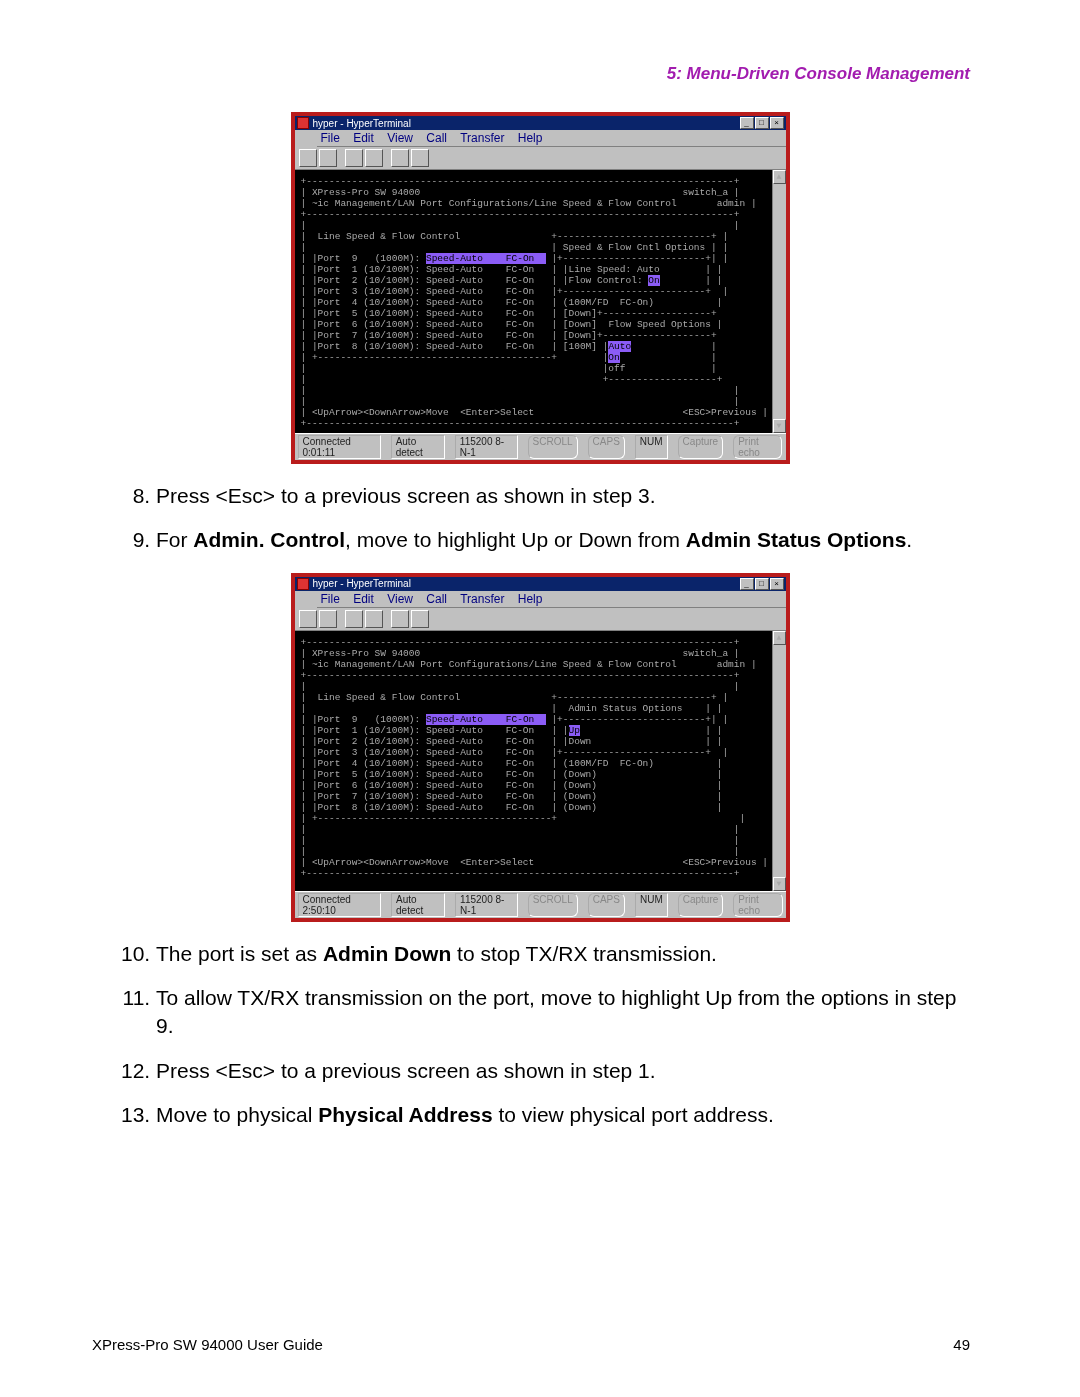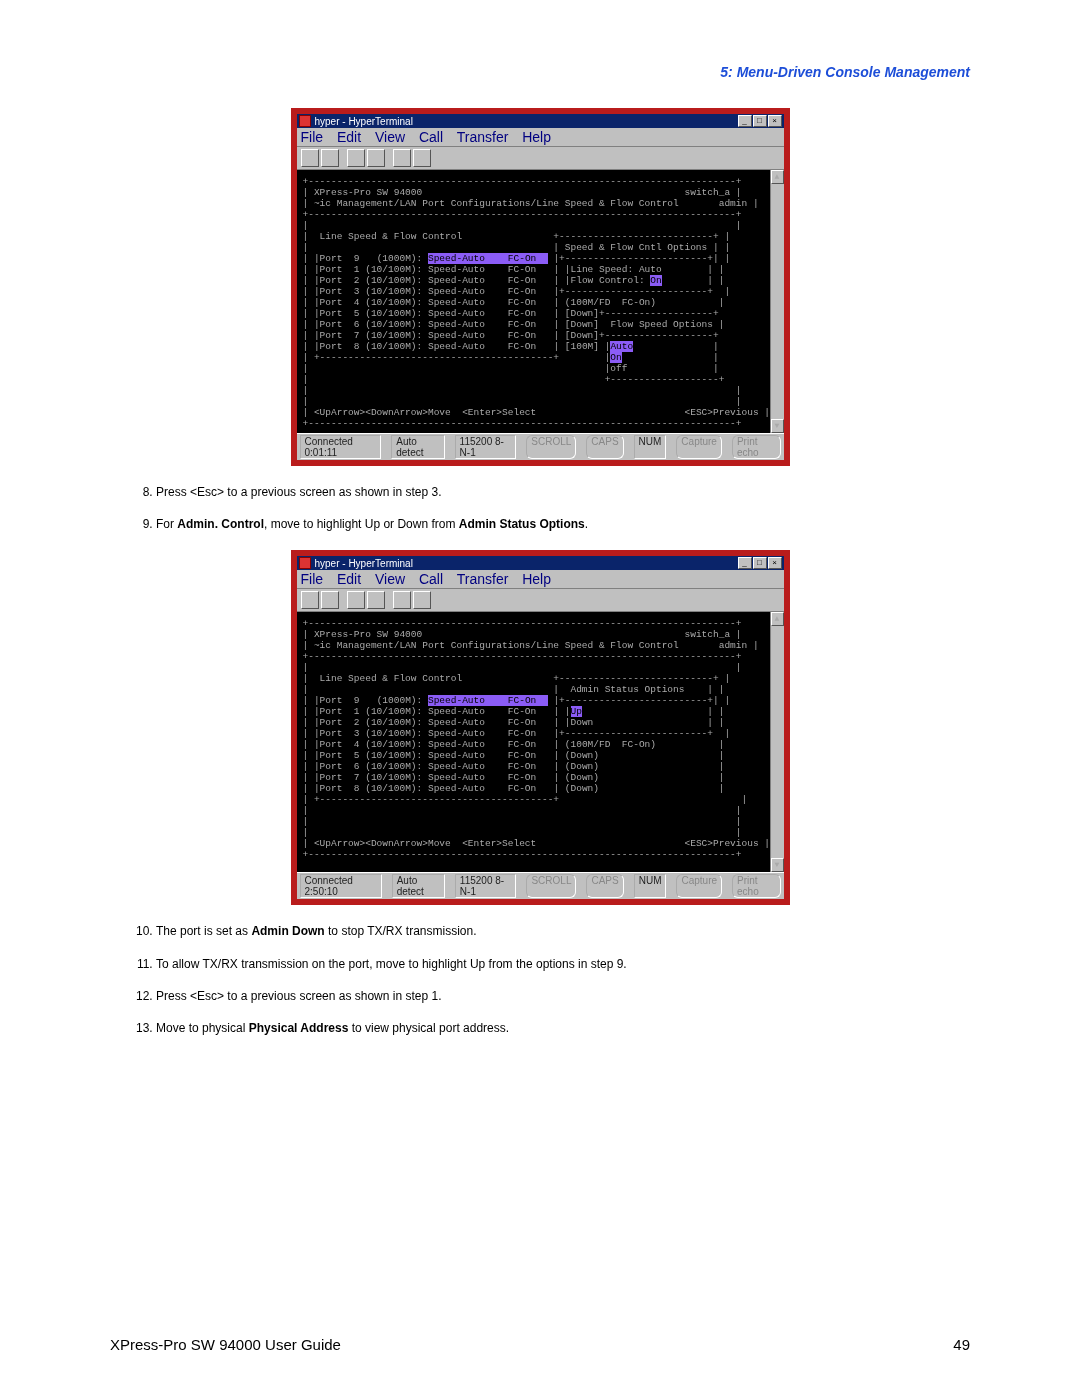--- a/index.html
+++ b/index.html
@@ -9,30 +9,30 @@
     width: 1080px;
     height: 1397px;
     position: relative;
     color: #000;
   }
   .page {
     padding: 64px 110px 40px 110px;
   }
   .chapter-header {
     text-align: right;
-    color: #1d4ed8;
+    color: #a21caf;
     font-weight: bold;
     font-style: italic;
-    font-size: 14px;
+    font-size: 17px;
     margin-bottom: 28px;
   }
   .terminal-window {
     width: 499px;
     margin: 0 auto 18px auto;
-    border: 6px solid #b91c1c;
+    border: 4px solid #b91c1c;
     background: #c0c0c0;
     font-family: "MS Sans Serif", Tahoma, sans-serif;
     font-size: 10px;
   }
   .titlebar {
     background: linear-gradient(#0a246a,#0a246a);
     color: #fff;
     display: flex;
     align-items: center;
     padding: 1px 2px;
@@ -41,22 +41,23 @@
   .titlebar .icon {
     width: 12px; height: 12px; background:#d33; margin-right:4px; border:1px solid #800;
   }
   .titlebar .title { flex:1; }
   .titlebar .winbtns { display:flex; gap:1px; }
   .titlebar .winbtn {
     width:14px; height:12px; background:#c0c0c0; border:1px solid #fff; border-right-color:#555; border-bottom-color:#555;
     font-size:8px; line-height:9px; text-align:center; color:#000;
   }
   .menubar {
-    background:#c0c0c0; padding:1px 4px; color:#000080; font-size:14px;
+    background:#c0c0c0; padding:1px 4px; color:#000080; font-size:12px;
     border-bottom:1px solid #808080;
+    margin-left:22px;
   }
   .menubar span { margin-right:10px; }
   .toolbar {
     background:#c0c0c0; padding:2px 4px; border-bottom:1px solid #808080;
     display:flex; gap:2px;
   }
   .tbtn {
     width:18px; height:18px; background:#c0c0c0;
     border:1px solid #fff; border-right-color:#555; border-bottom-color:#555;
   }
@@ -73,24 +74,24 @@
   .term-scroll .arrow { height:14px; background:#c0c0c0; border:1px solid #fff; border-right-color:#555; border-bottom-color:#555; font-size:8px; text-align:center; line-height:12px; }
   .hl { background:#8b5cf6; color:#000; }
   .statusbar {
     background:#c0c0c0; font-size:10px; padding:1px 3px; display:flex; gap:10px;
     border-top:1px solid #fff; color:#222;
   }
   .statusbar .cell { border:1px inset #fff; padding:0 4px; background:#c0c0c0; }
   .statusbar .faded { color:#888;border-radius:6px; }
 
   ol.steps { margin: 0 0 18px 46px; }
-  ol.steps li { font-size:12px; margin-bottom:16px; line-height:1.35; }
+  ol.steps li { font-size:21px; margin-bottom:16px; line-height:1.35; }
 
   .footer {
-    position:absolute; bottom:44px; left:110px; right:110px;
+    position:absolute; bottom:44px; left:92px; right:110px;
     display:flex; justify-content:space-between; font-size:15px;
   }
 </style>
 </head>
 <body>
 
 <div class="page">
   <div class="chapter-header">5: Menu-Driven Console Management</div>
 
   <div class="terminal-window">

